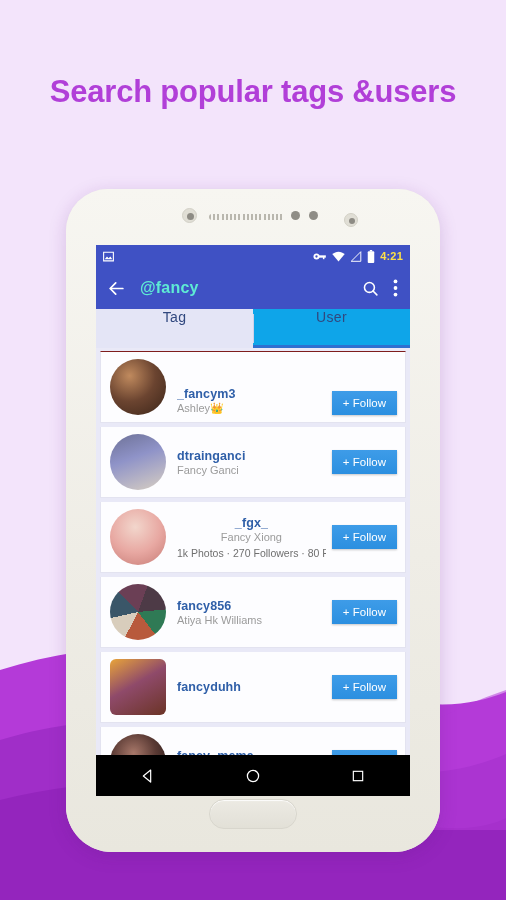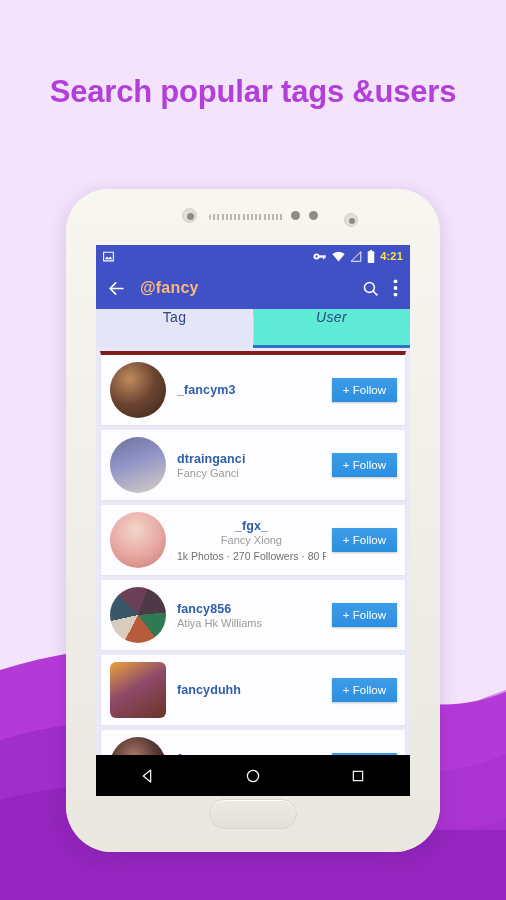--- a/index.html
+++ b/index.html
@@ -90,52 +90,52 @@
   .sb-time { font-size: 11px; font-weight: 700; letter-spacing:.2px; }
   .ic { display:block; }
 
   
   .appbar {
     height: 42px; background: #3f51c4;
     display:flex; align-items:center; gap:14px;
     padding: 0 12px 0 11px;
   }
   .appbar-title {
-    color:#fdba74; font-size:16px; font-weight:700; letter-spacing:.2px;
+    color:#5eead4; font-size:16px; font-weight:700; letter-spacing:.2px;
     flex: 1;
   }
   .appbar-action { cursor:pointer; display:flex; align-items:center; }
 
   
   .tabs { display:flex; height:39px; background:#dfe0f4; position:relative; }
   .tab {
     flex:1; display:flex; justify-content:center;
     font-size:14px; color:#31487f; letter-spacing:.3px;
     position:relative; cursor:pointer;
   }
   .tab.inactive { background:#e4e5f6; }
-  .tab.active { background:#5eead4;font-style:italic; }
+  .tab.active { background:#0ea5e9; }
   .tab.active::after {
     content:""; position:absolute; left:0; right:0; bottom:0; height:3px; background:#2f6fd0;
   }
   .tab-sep { position:absolute; left:50%; top:5px; bottom:5px; width:1px; background:#cfd1e8; }
 
   
   .list { background:#e9e9f7; padding: 0; }
   .row {
     background:#fdfdff;
     margin: 0 4px 4px 4px;
     display:flex; align-items:center;
     padding: 7px 8px 7px 9px;
     border: 1px solid #e3e3f0;
     border-top: none;
     position: relative;
     cursor:pointer;
   }
-  .row:first-child { margin-top: 3px; border-top: 4px solid #7f1d1d; }
+  .row:first-child { margin-top: 3px; border-top: 1px solid #7f1d1d; align-items: flex-end; }
   .avatar {
     width: 56px; height: 56px; border-radius: 50%;
     flex: 0 0 56px; overflow:hidden;
     background:#ccc;
   }
   .avatar.sq { border-radius: 6px; }
   .meta { flex:1; min-width:0; padding-left: 11px; padding-right: 6px; }
   .uname {
     font-size: 12.5px; font-weight:700; color:#2f5fa8; letter-spacing:.1px;
     white-space:nowrap; overflow:hidden; text-overflow:ellipsis;
@@ -257,20 +257,21 @@
         </div>
         <div class="tab-sep"></div>
       </div>
 
       <div class="list">
 
         <div class="row">
           <div class="avatar" style="background:radial-gradient(circle at 35% 30%, #c08a5e 0%, #6b4430 48%, #3a2418 100%);"></div>
           <div class="meta">
             <div class="uname">_fancym3</div>
+            <div class="fullname">Ashley👑</div>
           </div>
           <button class="follow-btn">+ Follow</button>
         </div>
 
         <div class="row">
           <div class="avatar" style="background:linear-gradient(160deg,#6d7196 0%, #8f93c8 42%, #d8cfc2 100%);"></div>
           <div class="meta">
             <div class="uname">dtrainganci</div>
             <div class="fullname">Fancy Ganci</div>
           </div>

